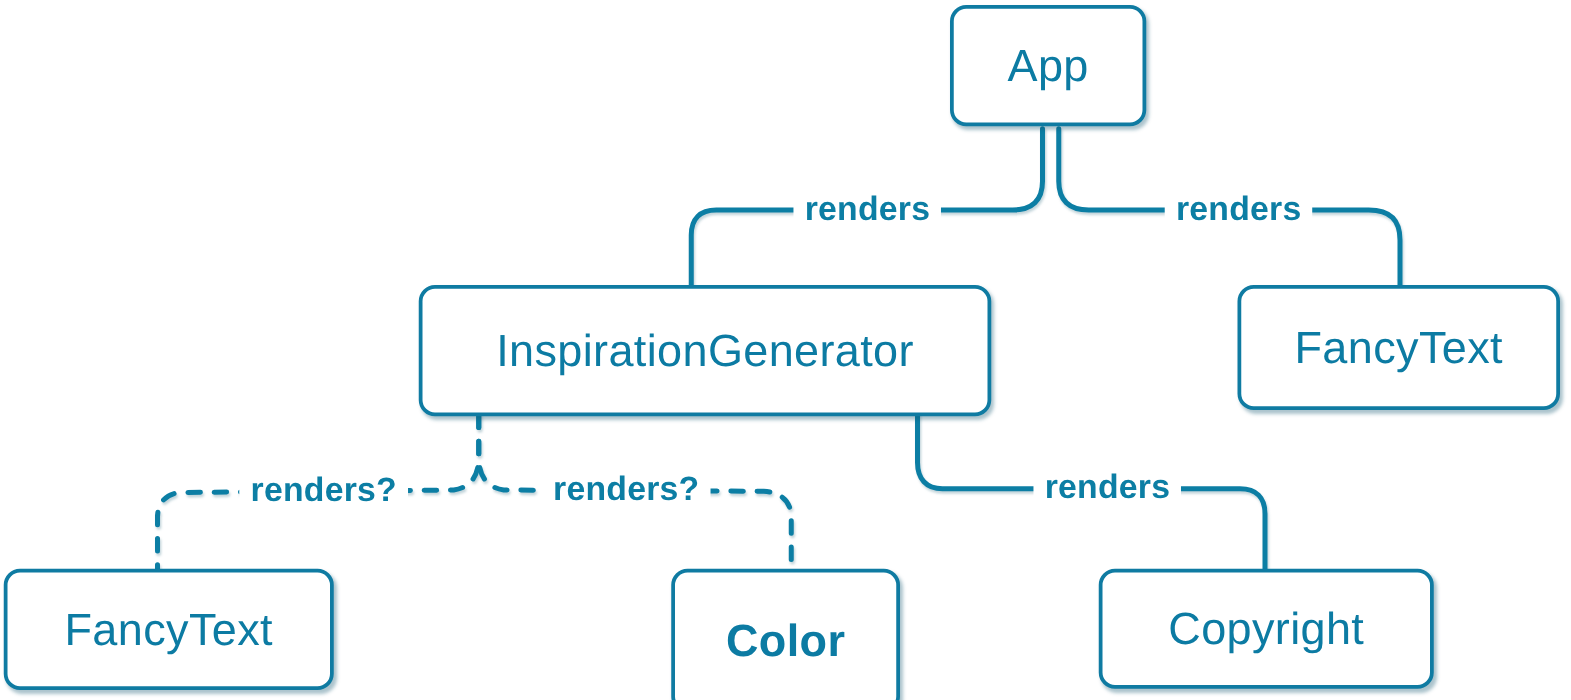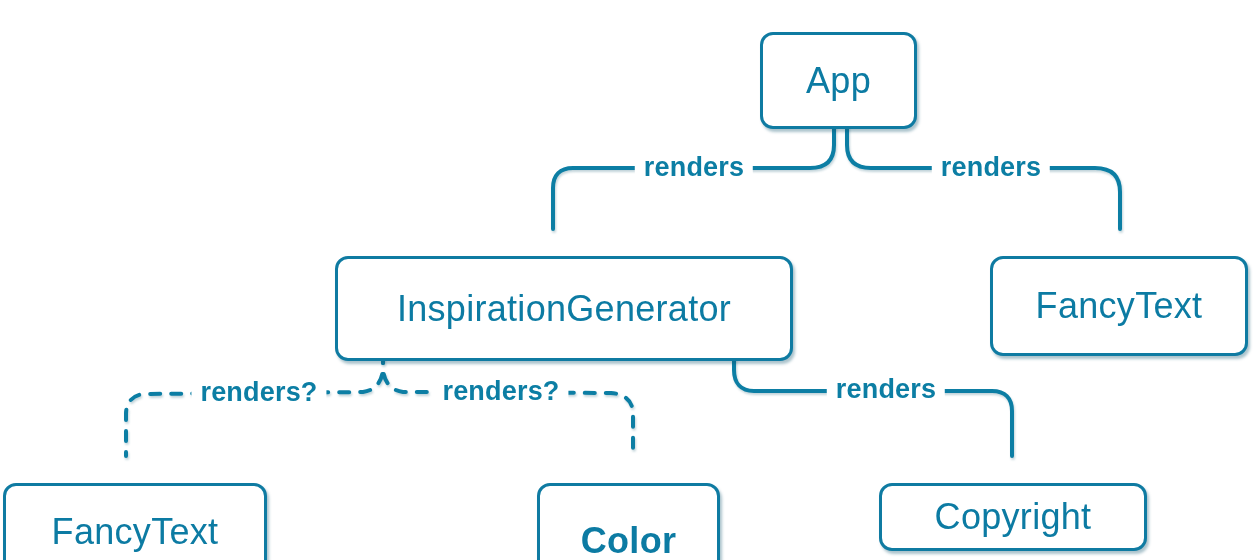--- a/index.html
+++ b/index.html
@@ -40,21 +40,20 @@
     box-shadow: 2px 3px 3px rgba(13, 83, 108, 0.35);
     display: flex;
     align-items: center;
     justify-content: center;
     color: #0c7ba3;
     font-size: 36px;
     font-weight: 500;
     letter-spacing: 0.3px;
     box-sizing: border-box;
     white-space: nowrap;
-    margin-top: 28px;
   }
   .edge-label {
     position: absolute;
     transform: translate(-50%, -50%);
     background: #ffffff;
     padding: 0 9px;
     color: #0c7ea4;
     font-size: 27px;
     font-weight: 700;
     letter-spacing: 0.2px;
@@ -100,17 +99,17 @@
   </div>
 
   <div class="node" style="left:3px; top:455px; width:264px; height:97px;">
     <span>FancyText</span>
   </div>
 
   <div class="node" style="left:537px; top:455px; width:183px; height:115px;font-weight:bold;">
     <span>Color</span>
   </div>
 
-  <div class="node" style="left:879px; top:455px; width:268px; height:68px;">
+  <div class="node" style="left:879px; top:455px; width:268px; height:96px;">
     <span>Copyright</span>
   </div>
 
 </div>
 
 </body></html>

